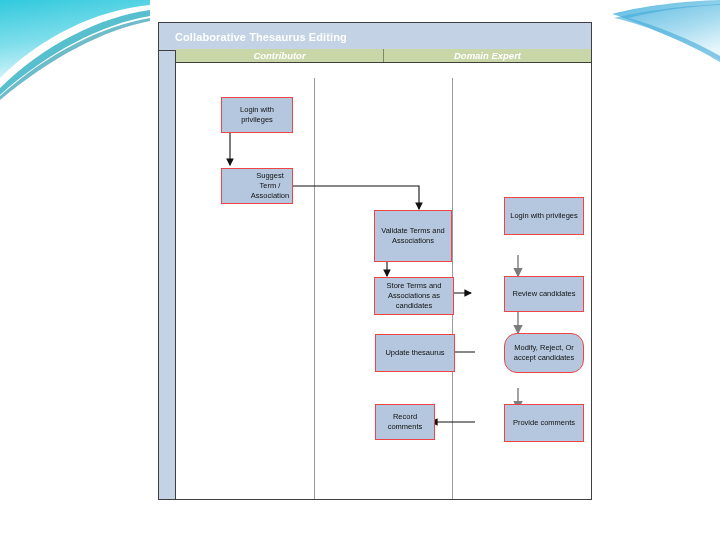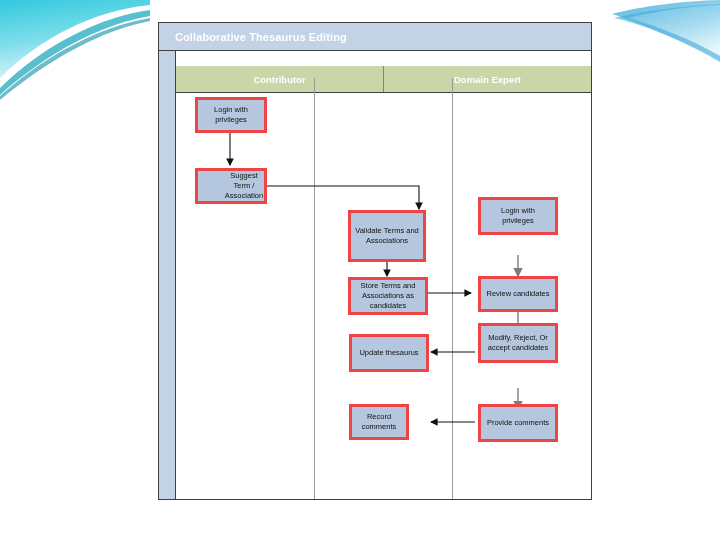--- a/index.html
+++ b/index.html
@@ -62,26 +62,27 @@
     width: 17px;
     background: #c3d2e4;
     border-right: 1.5px solid #3f3f3f;
     box-sizing: border-box;
   }
 
   
   #lane-head {
     position: absolute;
     left: 17px;
-    top: 43px;
+    top: 26px;
     right: 0;
-    height: 27px;
+    height: 14px;
     display: flex;
     border-bottom: 1.5px solid #3f3f3f;
     box-sizing: border-box;
+    font-style: italic;
   }
   .lane-head-cell {
     flex: 1 1 0;
     background: #c9d7a8;
     color: #ffffff;
     font-size: 9.5px;
     font-weight: bold;
     display: flex;
     align-items: center;
     justify-content: center;
@@ -109,30 +110,31 @@
   
   #canvas {
     position: absolute;
     left: 0; top: 0;
     width: 434px;
     height: 478px;
   }
   .node {
     position: absolute;
     background: #b4c7de;
-    border: 3px solid #ef4444;
+    border: 1px solid #ef4444;
     box-sizing: border-box;
     display: flex;
     align-items: center;
     justify-content: center;
     text-align: center;
     font-size: 7.5px;
     line-height: 1.35;
     color: #111111;
     padding: 2px 4px;
+    margin-left: 26px;
   }
   svg#wires {
     position: absolute;
     left: 0; top: 0;
     width: 434px;
     height: 478px;
     pointer-events: none;
   }
 </style>
 </head>
@@ -224,19 +226,19 @@
       <div class="node" style="left:189px; top:254px; width:80px; height:38px;">Store Terms and Associations as candidates</div>
 
       <div class="node" style="left:190px; top:311px; width:80px; height:38px;">Update thesaurus</div>
 
       <div class="node" style="left:190px; top:381px; width:60px; height:36px;">Record comments</div>
 
       <div class="node" style="left:319px; top:174px; width:80px; height:38px;">Login with privileges</div>
 
       <div class="node" style="left:319px; top:253px; width:80px; height:36px;">Review candidates</div>
 
-      <div class="node" style="left:319px; top:300px; width:80px; height:40px;">Modify, Reject, Or accept candidates</div>
+      <div class="node" style="left:319px; top:310px; width:80px; height:40px;border-radius:13px;">Modify, Reject, Or accept candidates</div>
 
       <div class="node" style="left:319px; top:381px; width:80px; height:38px;">Provide comments</div>
 
     </div>
   </div>
 </div>
 
 </body></html>

